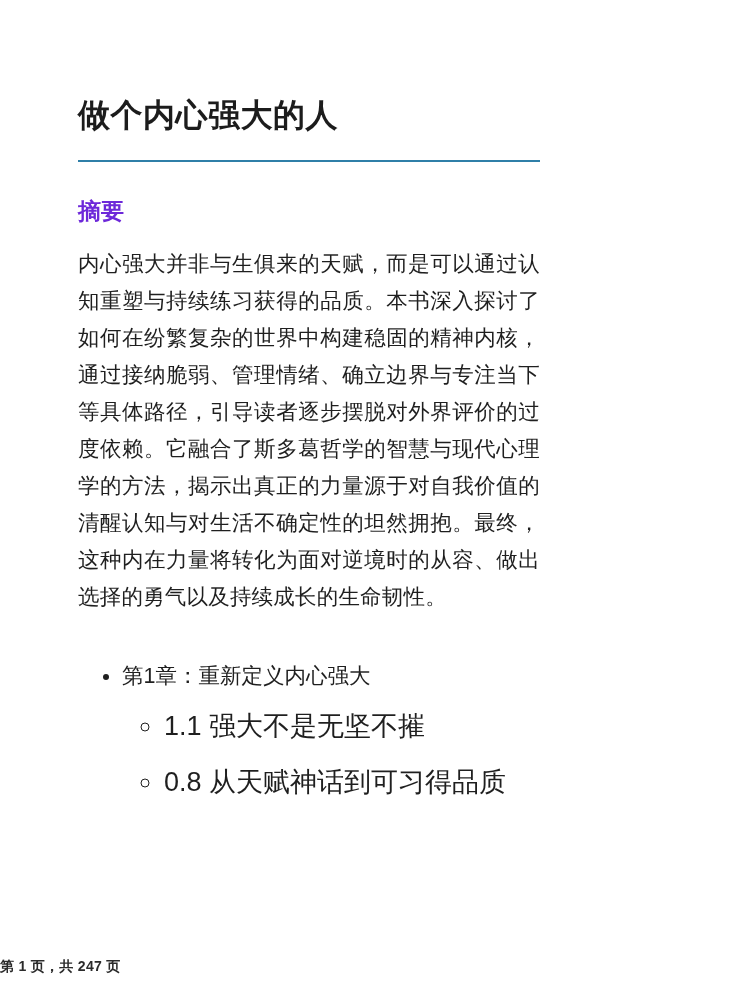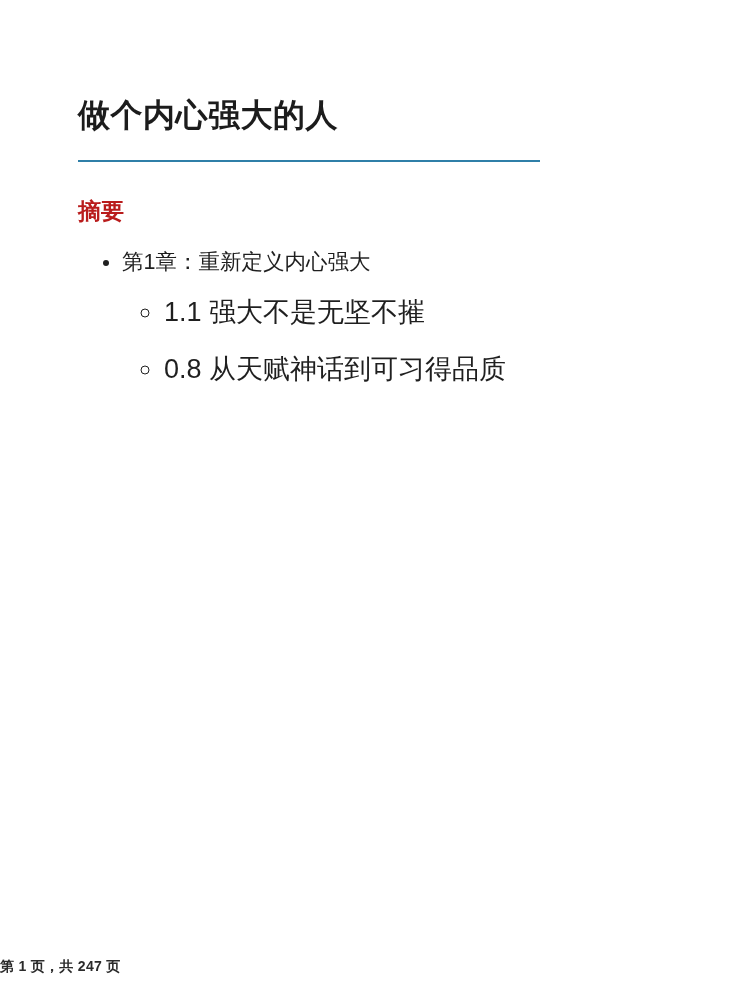--- a/index.html
+++ b/index.html
@@ -35,21 +35,21 @@
   }
   .title-rule {
     height: 2px;
     background: #2f7fa8;
     width: 100%;
     margin: 0 0 36px 0;
   }
   .section-heading {
     font-size: 23px;
     font-weight: bold;
-    color: #b91c1c;
+    color: #6d28d9;
     margin: 0 0 20px 0;
     line-height: 1.2;
   }
   .abstract-body {
     font-size: 21.5px;
     line-height: 1.72;
     color: #1f1f1f;
     text-align: justify;
     text-justify: inter-ideograph;
     margin: 0 0 44px 0;
@@ -97,20 +97,21 @@
 </style>
 </head>
 <body>
 
 <div class="page">
 
   <h1 class="doc-title">做个内心强大的人</h1>
   <div class="title-rule"></div>
 
   <h2 class="section-heading">摘要</h2>
+  <p class="abstract-body">内心强大并非与生俱来的天赋，而是可以通过认知重塑与持续练习获得的品质。本书深入探讨了如何在纷繁复杂的世界中构建稳固的精神内核，通过接纳脆弱、管理情绪、确立边界与专注当下等具体路径，引导读者逐步摆脱对外界评价的过度依赖。它融合了斯多葛哲学的智慧与现代心理学的方法，揭示出真正的力量源于对自我价值的清醒认知与对生活不确定性的坦然拥抱。最终，这种内在力量将转化为面对逆境时的从容、做出选择的勇气以及持续成长的生命韧性。</p>
 
 
   <ul class="toc-level1">
     <li>
       <span>第1章：重新定义内心强大</span>
       <ul class="toc-level2">
         <li>
           <span>1.1 强大不是无坚不摧</span>
         </li>
         <li>

